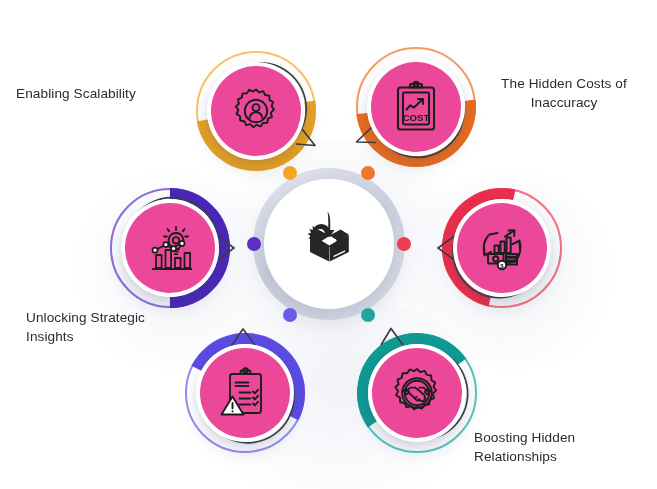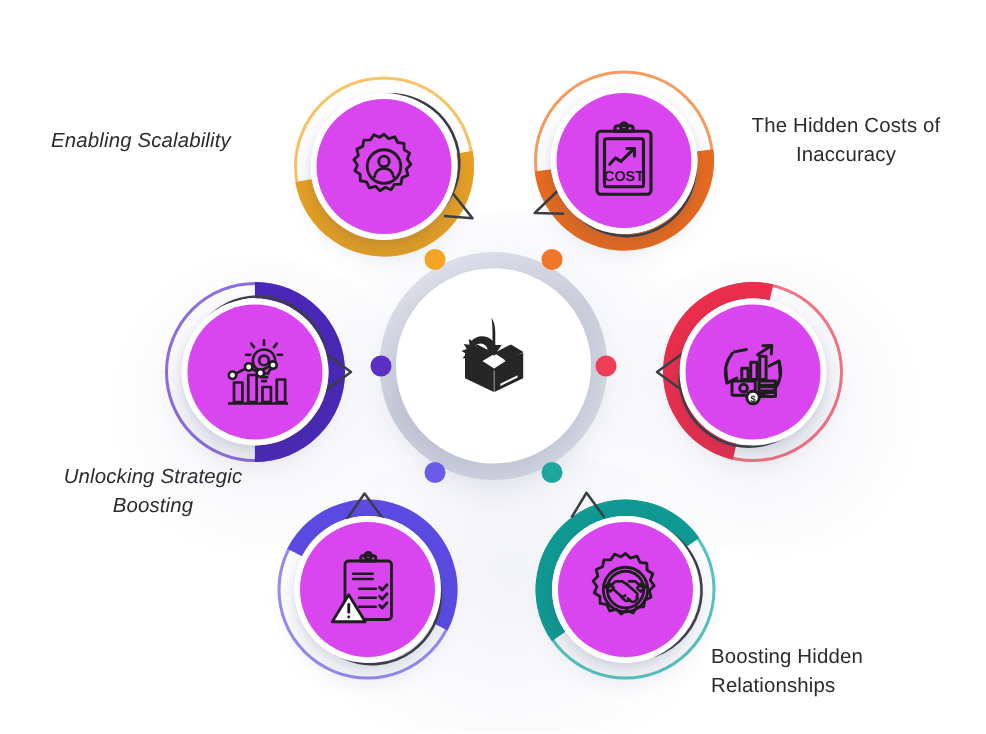--- a/index.html
+++ b/index.html
@@ -47,21 +47,21 @@
     width: 98px; height: 98px;
     border-radius: 50%;
     background: #ffffff;
     box-shadow: 0 9px 18px rgba(60,70,110,0.17), 0 2px 5px rgba(60,70,110,0.08);
   }
   .disc {
     position: absolute;
     left: 15px; top: 15px;
     width: 90px; height: 90px;
     border-radius: 50%;
-    background: #d946ef;
+    background: #ec4899;
     display: flex;
     align-items: center;
     justify-content: center;
   }
   .disc svg { display:block; }
   .bubble-outline {
     position: absolute;
     left: -6px; top: -6px;
     width: 132px; height: 132px;
     pointer-events: none;
@@ -98,21 +98,21 @@
 
   
   .label {
     position: absolute;
     font-size: 13.6px;
     line-height: 1.42;
     color: #2b2b2f;
     letter-spacing: .1px;
     white-space: pre-line;
   }
-  .label.right { text-align: center; font-style: italic; }
+  .label.right { text-align: left; }
   .label.left  { text-align: left; }
 
   
   .blob {
     position: absolute;
     border-radius: 50%;
     pointer-events: none;
   }
 </style>
 </head>
@@ -245,21 +245,21 @@
             <circle cx="12.0" cy="27.2" r="2.5" fill="#fff"></circle>
             <circle cx="22.8" cy="21.6" r="2.5" fill="#fff"></circle>
             <circle cx="30.6" cy="25.6" r="2.5" fill="#fff"></circle>
             <circle cx="39.0" cy="20.4" r="2.5" fill="#fff"></circle>
           </g>
         </svg>
       </span>
     </div>
   </div>
   <div class="label right" style="left:26px; top:308px; width:152px;">Unlocking Strategic
-Boosting</div>
+Insights</div>
 
   <div class="node" style="left:442px; top:188px;">
     <div class="ring-thin" style="--accent:#F2596D;"></div>
     <div class="ring-thick" style="border-color:#EB2E4C transparent transparent #EB2E4C; transform:rotate(-32deg);"></div>
     <svg class="bubble-outline" viewBox="0 0 132 132">
       <path d="M96.5 33.0a46 46 0 1 1-10.0-8.5" fill="none" stroke="#3b3f44" stroke-width="1.7" transform="rotate(-85 66 66)"></path>
       <path d="M18.5 54.0 L2.0 66.0 L18.5 78.0" fill="none" stroke="#3b3f44" stroke-width="1.7" stroke-linejoin="round"></path>
     </svg>
     <div class="disc-shadow"></div>
     <div class="disc">

